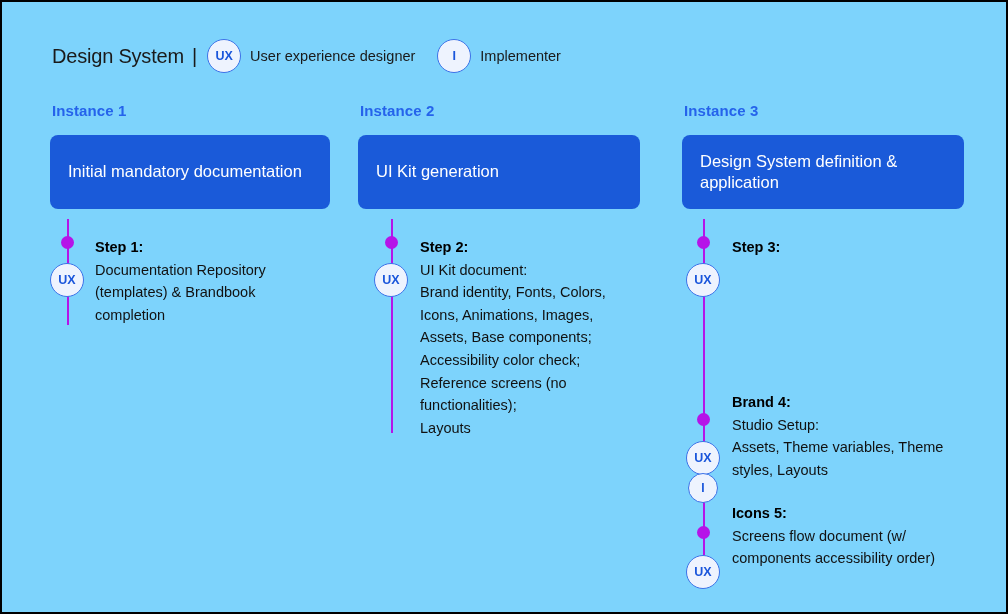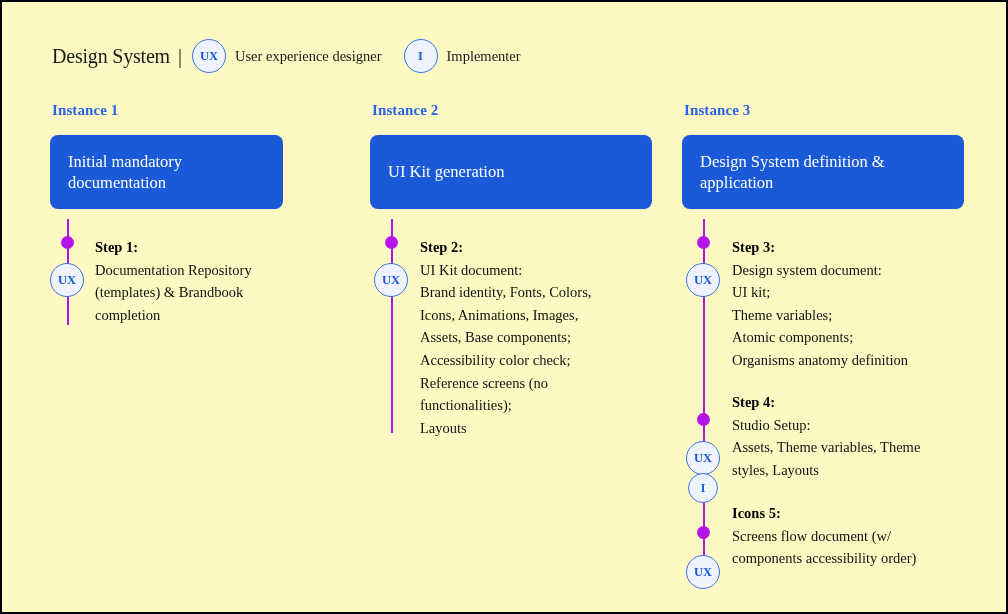--- a/index.html
+++ b/index.html
@@ -7,25 +7,24 @@
     padding: 0;
     background: #ffffff;
   }
   body {
     font-family: "Liberation Sans", sans-serif;
   }
   #canvas {
     position: relative;
     width: 1008px;
     height: 614px;
-    background: #fef9c3;
+    background: #7dd3fc;
     border: 2px solid #000000;
     box-sizing: border-box;
     overflow: hidden;
-    font-family: Liberation Serif, serif;
   }
 
   
   .legend {
     position: absolute;
     left: 50px;
     top: 34px;
     height: 40px;
     display: flex;
     align-items: center;
@@ -167,41 +166,41 @@
     </span>
 
     <span class="legend-entry">
       <span class="badge imp">I</span>
       <span class="legend-label">Implementer</span>
     </span>
   </div>
 
   <div class="column" style="left:48px; width:282px;">
     <div class="instance-label">Instance 1</div>
-    <div class="card" style="width:233px;">
+    <div class="card" style="width:280px;">
       <span>Initial mandatory documentation</span>
     </div>
   </div>
 
   <div class="timeline">
     <div class="tl-line" style="left:65px; top:217px; height:106px;"></div>
     <div class="tl-dot" style="left:59px; top:234px;"></div>
     <div class="tl-badge-wrap" style="left:48px; top:261px;">
       <span class="badge tl-ux">UX</span>
     </div>
   </div>
 
   <div class="step" style="left:93px; top:234px; width:230px;">
     <div class="step-title">Step 1:</div>
     <div class="step-body">Documentation Repository
 (templates) &amp; Brandbook
 completion</div>
   </div>
 
-  <div class="column" style="left:368px; width:282px;">
+  <div class="column" style="left:356px; width:282px;">
     <div class="instance-label">Instance 2</div>
     <div class="card" style="width:282px;">
       <span>UI Kit generation</span>
     </div>
   </div>
 
   <div class="timeline">
     <div class="tl-line" style="left:389px; top:217px; height:214px;"></div>
     <div class="tl-dot" style="left:383px; top:234px;"></div>
     <div class="tl-badge-wrap" style="left:372px; top:261px;">
@@ -245,29 +244,24 @@
     </div>
 
     <div class="tl-dot" style="left:695px; top:524px;"></div>
     <div class="tl-badge-wrap" style="left:684px; top:553px;">
       <span class="badge tl-ux">UX</span>
     </div>
   </div>
 
   <div class="step" style="left:730px; top:234px; width:255px;">
     <div class="step-title">Step 3:</div>
-    <div class="step-body">Design system document:
-UI kit;
-Theme variables;
-Atomic components;
-Organisms anatomy definition</div>
   </div>
 
   <div class="step" style="left:730px; top:389px; width:240px;">
-    <div class="step-title">Step 4:</div>
+    <div class="step-title">Brand 4:</div>
     <div class="step-body">Studio Setup:
 Assets, Theme variables, Theme
 styles, Layouts</div>
   </div>
 
   <div class="step" style="left:730px; top:500px; width:245px;">
     <div class="step-title">Icons 5:</div>
     <div class="step-body">Screens flow document (w/
 components accessibility order)</div>
   </div>

